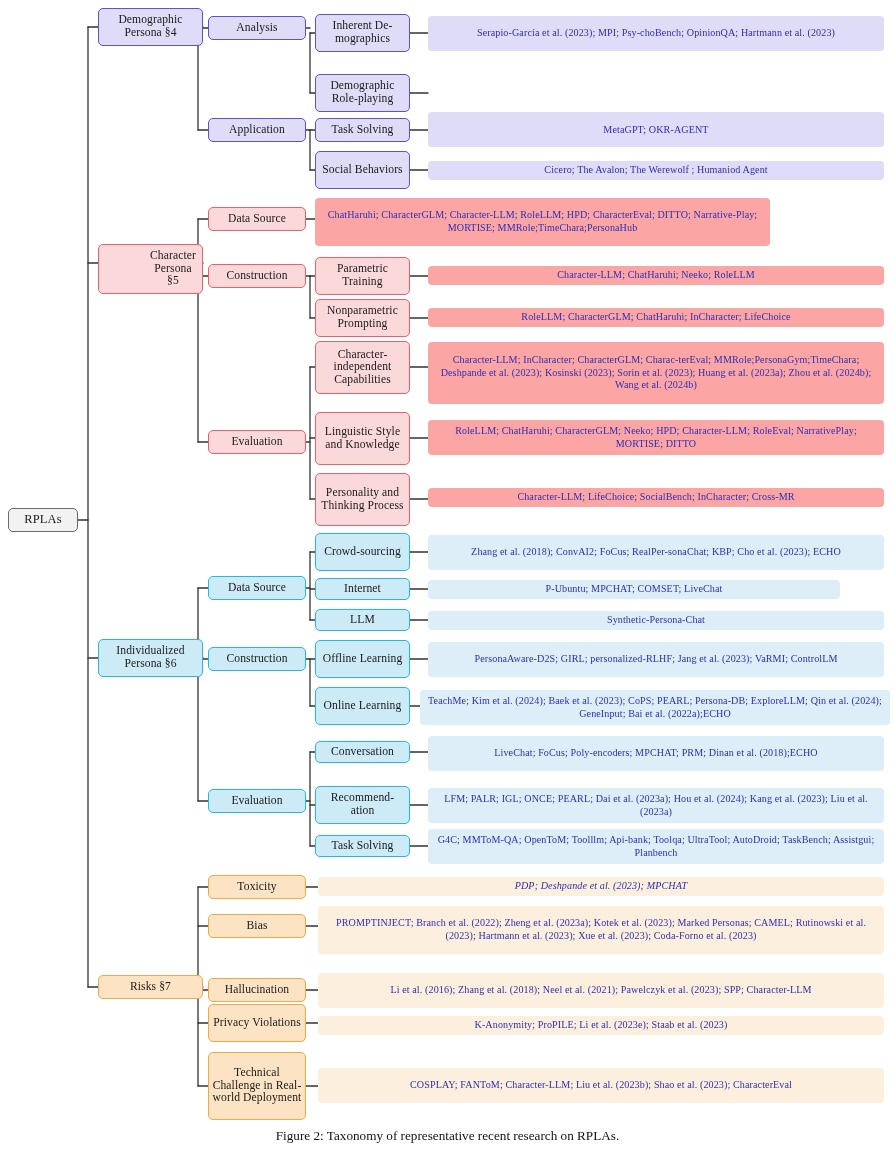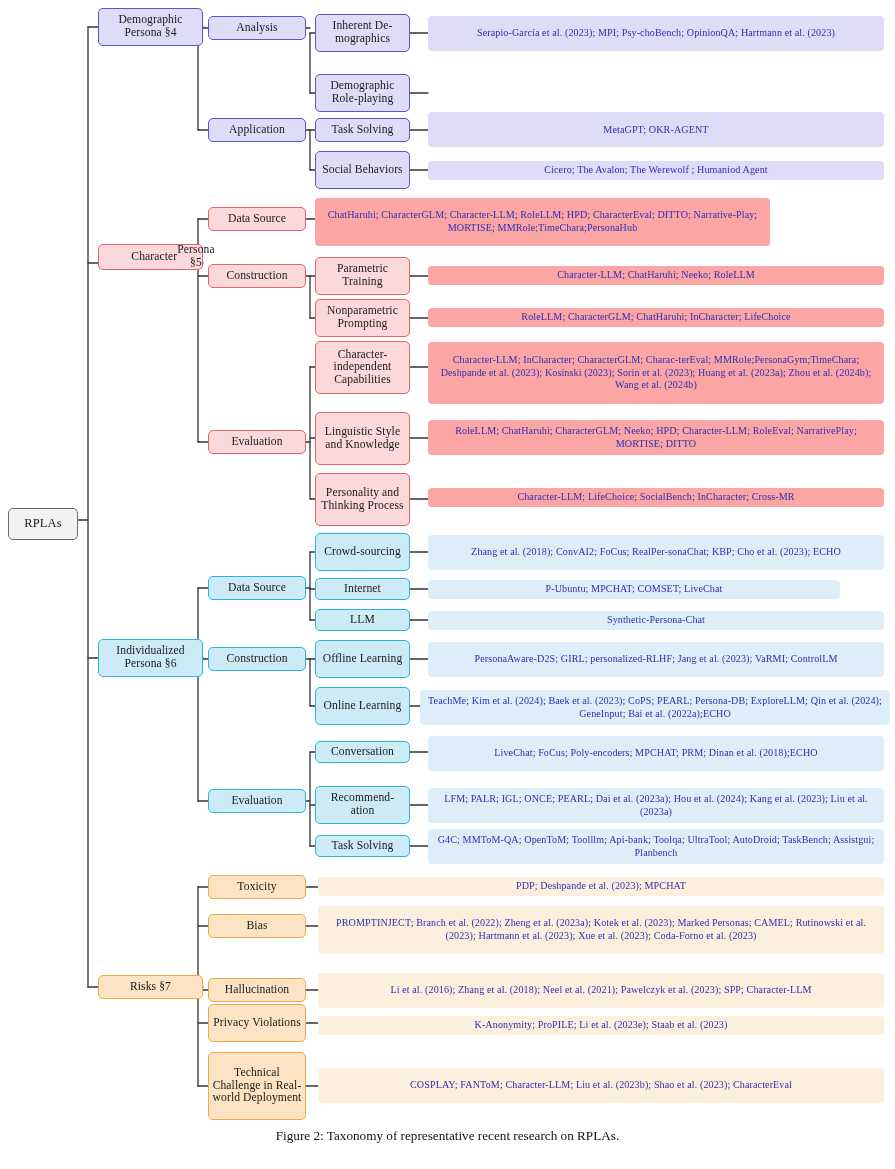--- a/index.html
+++ b/index.html
@@ -146,21 +146,21 @@
       <path d="M198 1086 L208 1086"></path>
 
       <path d="M306 887 L318 887"></path>
       <path d="M306 926 L318 926"></path>
       <path d="M306 990 L318 990"></path>
       <path d="M306 1023 L318 1023"></path>
       <path d="M306 1086 L318 1086"></path>
     </g>
   </svg>
 
-  <div class="node n-root" style="left:8px;top:508px;width:70px;height:32px;">
+  <div class="node n-root" style="left:8px;top:508px;width:70px;height:24px;">
     <span>RPLAs</span>
   </div>
 
   <div class="node cat c-purple" style="left:98px;top:8px;width:105px;height:38px;flex-direction:column;">
     <span>Demographic</span>
     <span>Persona §4</span>
   </div>
 
   <div class="node cat c-purple" style="left:208px;top:16px;width:98px;height:24px;">
     <span>Analysis</span>
@@ -188,21 +188,21 @@
   <div class="node leaf l-purple" style="left:428px;top:76px;width:456px;height:35px;margin-top:36px;">
     <span>Chain Prompting; Serapio-García et al. (2023); Deshpande et al. (2023); PAIR</span>
   </div>
   <div class="node leaf l-purple" style="left:428px;top:121px;width:456px;height:19px;">
     <span>MetaGPT; OKR-AGENT</span>
   </div>
   <div class="node leaf l-purple" style="left:428px;top:161px;width:456px;height:19px;">
     <span>Cicero; The Avalon; The Werewolf ; Humaniod Agent</span>
   </div>
 
-  <div class="node cat c-red" style="left:98px;top:244px;width:105px;height:26px;padding-left:48px;">
+  <div class="node cat c-red" style="left:98px;top:244px;width:105px;height:50px;flex-direction:column;padding-left:48px;">
     <span>Character</span>
     <span>Persona §5</span>
   </div>
 
   <div class="node cat c-red" style="left:208px;top:207px;width:98px;height:24px;">
     <span>Data Source</span>
   </div>
   <div class="node cat c-red" style="left:208px;top:264px;width:98px;height:24px;">
     <span>Construction</span>
   </div>
@@ -323,21 +323,21 @@
   <div class="node cat c-orange" style="left:208px;top:978px;width:98px;height:24px;">
     <span>Hallucination</span>
   </div>
   <div class="node cat c-orange" style="left:208px;top:1004px;width:98px;height:38px;">
     <span>Privacy Violations</span>
   </div>
   <div class="node cat c-orange" style="left:208px;top:1052px;width:98px;height:68px;">
     <span>Technical Challenge in Real-world Deployment</span>
   </div>
 
-  <div class="node leaf l-orange" style="left:318px;top:877px;width:566px;height:19px;">
+  <div class="node leaf l-orange" style="left:318px;top:877px;width:566px;height:19px;font-style:italic;">
     <span>PDP; Deshpande et al. (2023); MPCHAT</span>
   </div>
   <div class="node leaf l-orange" style="left:318px;top:906px;width:566px;height:48px;">
     <span>PROMPTINJECT; Branch et al. (2022); Zheng et al. (2023a); Kotek et al. (2023); Marked Personas; CAMEL; Rutinowski et al. (2023); Hartmann et al. (2023); Xue et al. (2023); Coda-Forno et al. (2023)</span>
   </div>
   <div class="node leaf l-orange" style="left:318px;top:973px;width:566px;height:35px;">
     <span>Li et al. (2016); Zhang et al. (2018); Neel et al. (2021); Pawelczyk et al. (2023); SPP; Character-LLM</span>
   </div>
   <div class="node leaf l-orange" style="left:318px;top:1016px;width:566px;height:19px;">
     <span>K-Anonymity; ProPILE; Li et al. (2023e); Staab et al. (2023)</span>

